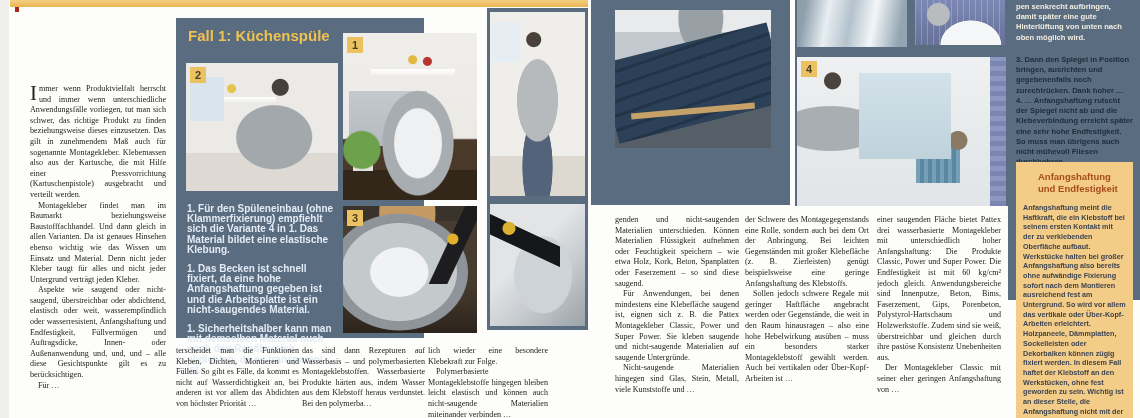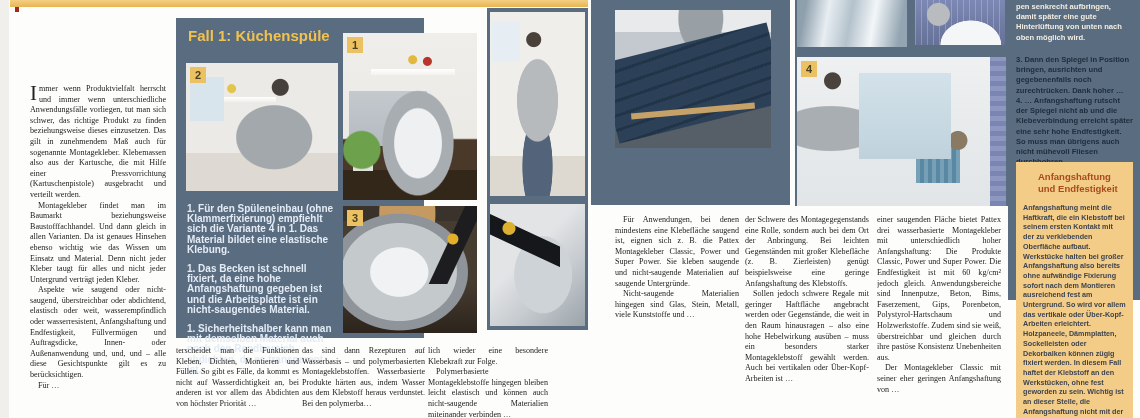--- a/index.html
+++ b/index.html
@@ -131,20 +131,21 @@
         radial-gradient(circle at 17% 16%, #4a423c 0 8px, transparent 9px),
         radial-gradient(ellipse at 16% 48%, #a9aeb2 0 20%, transparent 21%),
         radial-gradient(circle at 77% 56%, #8a7a64 0 9px, transparent 10px),
         repeating-linear-gradient(90deg, #76a0b8 0 4px, #5a87a2 4px 8px) 72% 78% / 44px 46px no-repeat,
         repeating-linear-gradient(0deg, #7a85b2 0 5px, #8d97c0 5px 10px) 100% 0 / 16px 100% no-repeat,
         linear-gradient(#eef0f1,#e1e5e7);"></div>
     <div class="badge" style="left:6px;top:61px;">4</div>
   </div>
 
   <div class="abs body-text" style="left:615px;top:215px;width:124px;height:203px;">
+    <p>genden und nicht-saugenden Materialien unterschieden. Können Materialien Flüssigkeit aufnehmen oder Feuchtigkeit speichern – wie etwa Holz, Kork, Beton, Spanplatten oder Faserzement – so sind diese saugend.</p>
     <p class="ind">Für Anwendungen, bei denen mindestens eine Klebefläche saugend ist, eignen sich z. B. die Pattex Montagekleber Classic, Power und Super Power. Sie kleben saugende und nicht-saugende Materialien auf saugende Untergründe.</p>
     <p class="ind">Nicht-saugende Materialien hingegen sind Glas, Stein, Metall, viele Kunststoffe und …</p>
   </div>
   <div class="abs body-text" style="left:745px;top:215px;width:124px;height:203px;">
     <p>der Schwere des Montagegegenstands eine Rolle, sondern auch bei dem Ort der Anbringung. Bei leichten Gegenständen mit großer Klebefläche (z. B. Zierleisten) genügt beispielsweise eine geringe Anfangshaftung des Klebstoffs.</p>
     <p class="ind">Sollen jedoch schwere Regale mit geringer Haftfläche angebracht werden oder Gegenstände, die weit in den Raum hinausragen – also eine hohe Hebelwirkung ausüben – muss ein besonders starker Montageklebstoff gewählt werden. Auch bei vertikalen oder Über-Kopf-Arbeiten ist …</p>
   </div>
   <div class="abs body-text" style="left:877px;top:215px;width:124px;height:203px;">
     <p>einer saugenden Fläche bietet Pattex drei wasserbasierte Montagekleber mit unterschiedlich hoher Anfangshaftung: Die Produkte Classic, Power und Super Power. Die Endfestigkeit ist mit 60 kg/cm² jedoch gleich. Anwendungsbereiche sind Innenputze, Beton, Bims, Faserzement, Gips, Porenbeton, Polystyrol-Hartschaum und Holzwerkstoffe. Zudem sind sie weiß, überstreichbar und gleichen durch ihre pastöse Konsistenz Unebenheiten aus.</p>
     <p class="ind">Der Montagekleber Classic mit seiner eher geringen Anfangshaftung von …</p>

